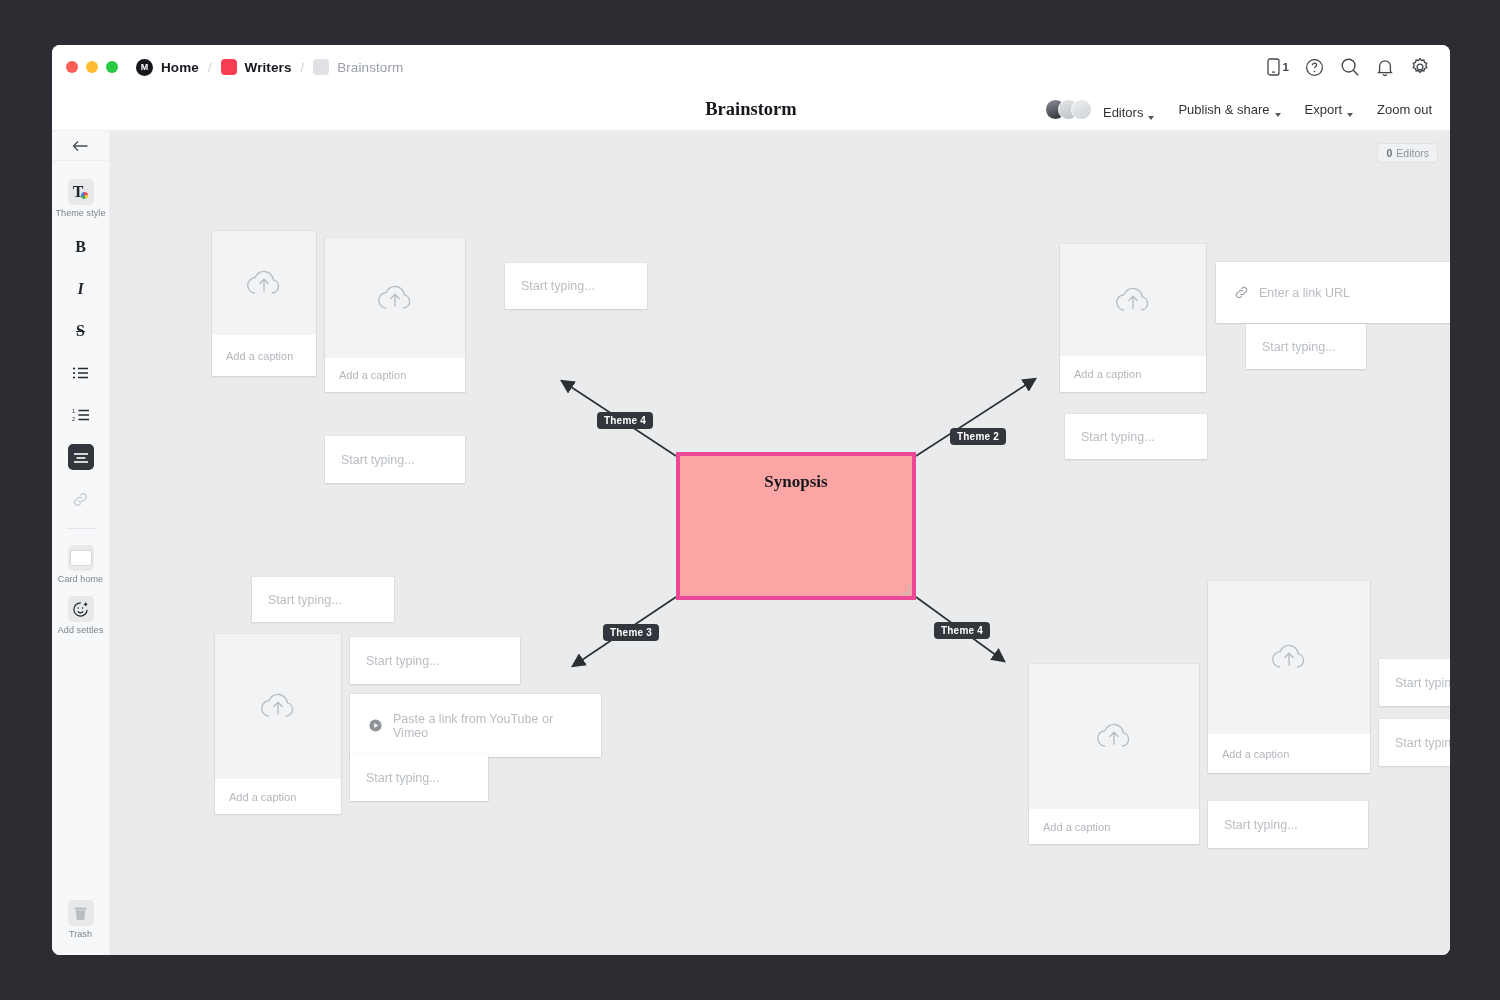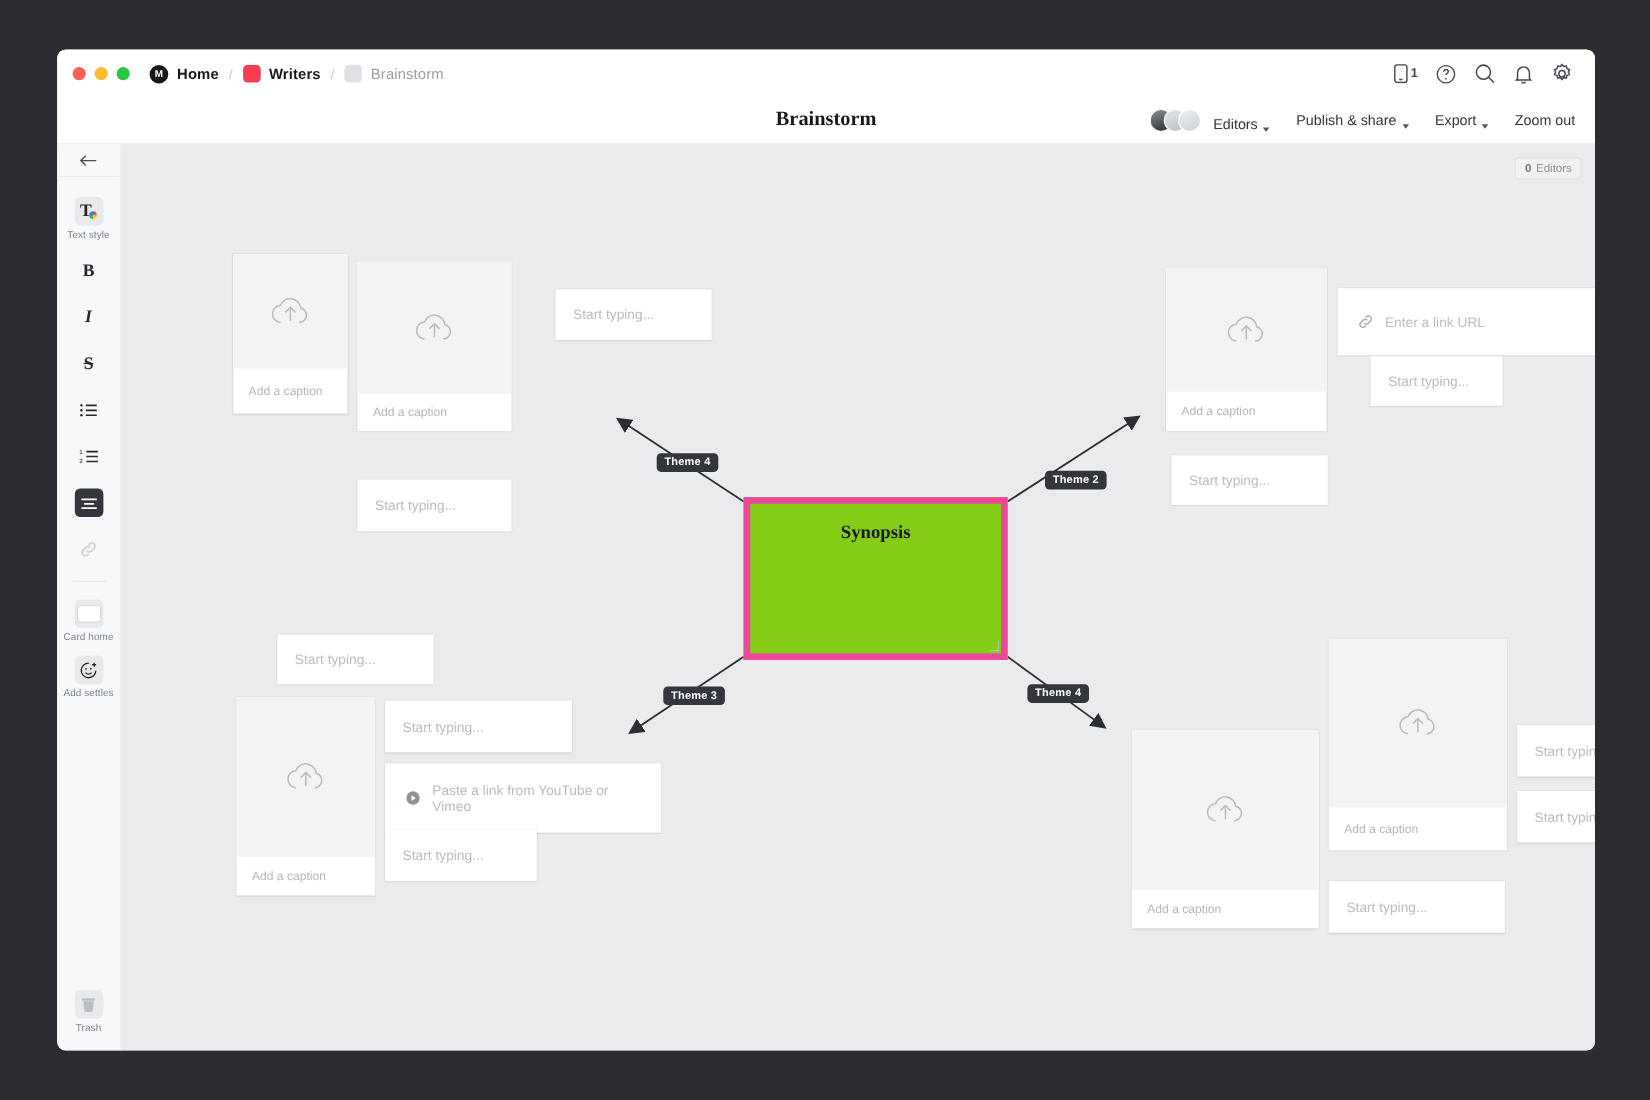--- a/index.html
+++ b/index.html
@@ -166,22 +166,22 @@
   }
   .linkcard {
     font-size: 12.5px; color: #b8bdc2;
     display: flex; align-items: center; gap: 10px; padding: 0 18px;
   }
   .linkcard svg { flex: none; color: #9ea4aa; }
 
   
   .synopsis {
     position: absolute;
-    background: #84cc16;
-    border: 6px solid #ec4899;
+    background: #fca5a5;
+    border: 4px solid #ec4899;
     padding: 16px 18px 4px;
   }
   .syn-title {
     font-family: "Liberation Serif", serif;
     font-weight: 700; font-size: 17px; color: #16181d;
     text-align: center; margin-bottom: 12px;
   }
   .syn-body {
     font-size: 11.6px; line-height: 15.2px; color: #3c4147;
     text-align: center;
@@ -305,21 +305,21 @@
       </svg>
     </div>
 
     <div class="tool" style="margin-top:18px">
       <span class="tool-box filled">
         <span class="tool-glyph" style="font-weight:700">T</span>
         <span style="display:inline-block;width:7px;height:7px;border-radius:50%;
                      background:conic-gradient(#f04b4b 0 25%,#f5c83b 0 50%,#3fae5a 0 75%,#3b7ef0 0);
                      margin-left:-2px;margin-top:6px"></span>
       </span>
-      <span class="tool-label">Text style</span>
+      <span class="tool-label">Theme style</span>
     </div>
 
     <div class="tool" style="margin-top:16px">
       <span class="tool-box">
           <span class="tool-glyph b">B</span>
         </span>
     </div>
     <div class="tool" style="margin-top:16px">
       <span class="tool-box">
           <span class="tool-glyph i">I</span>

